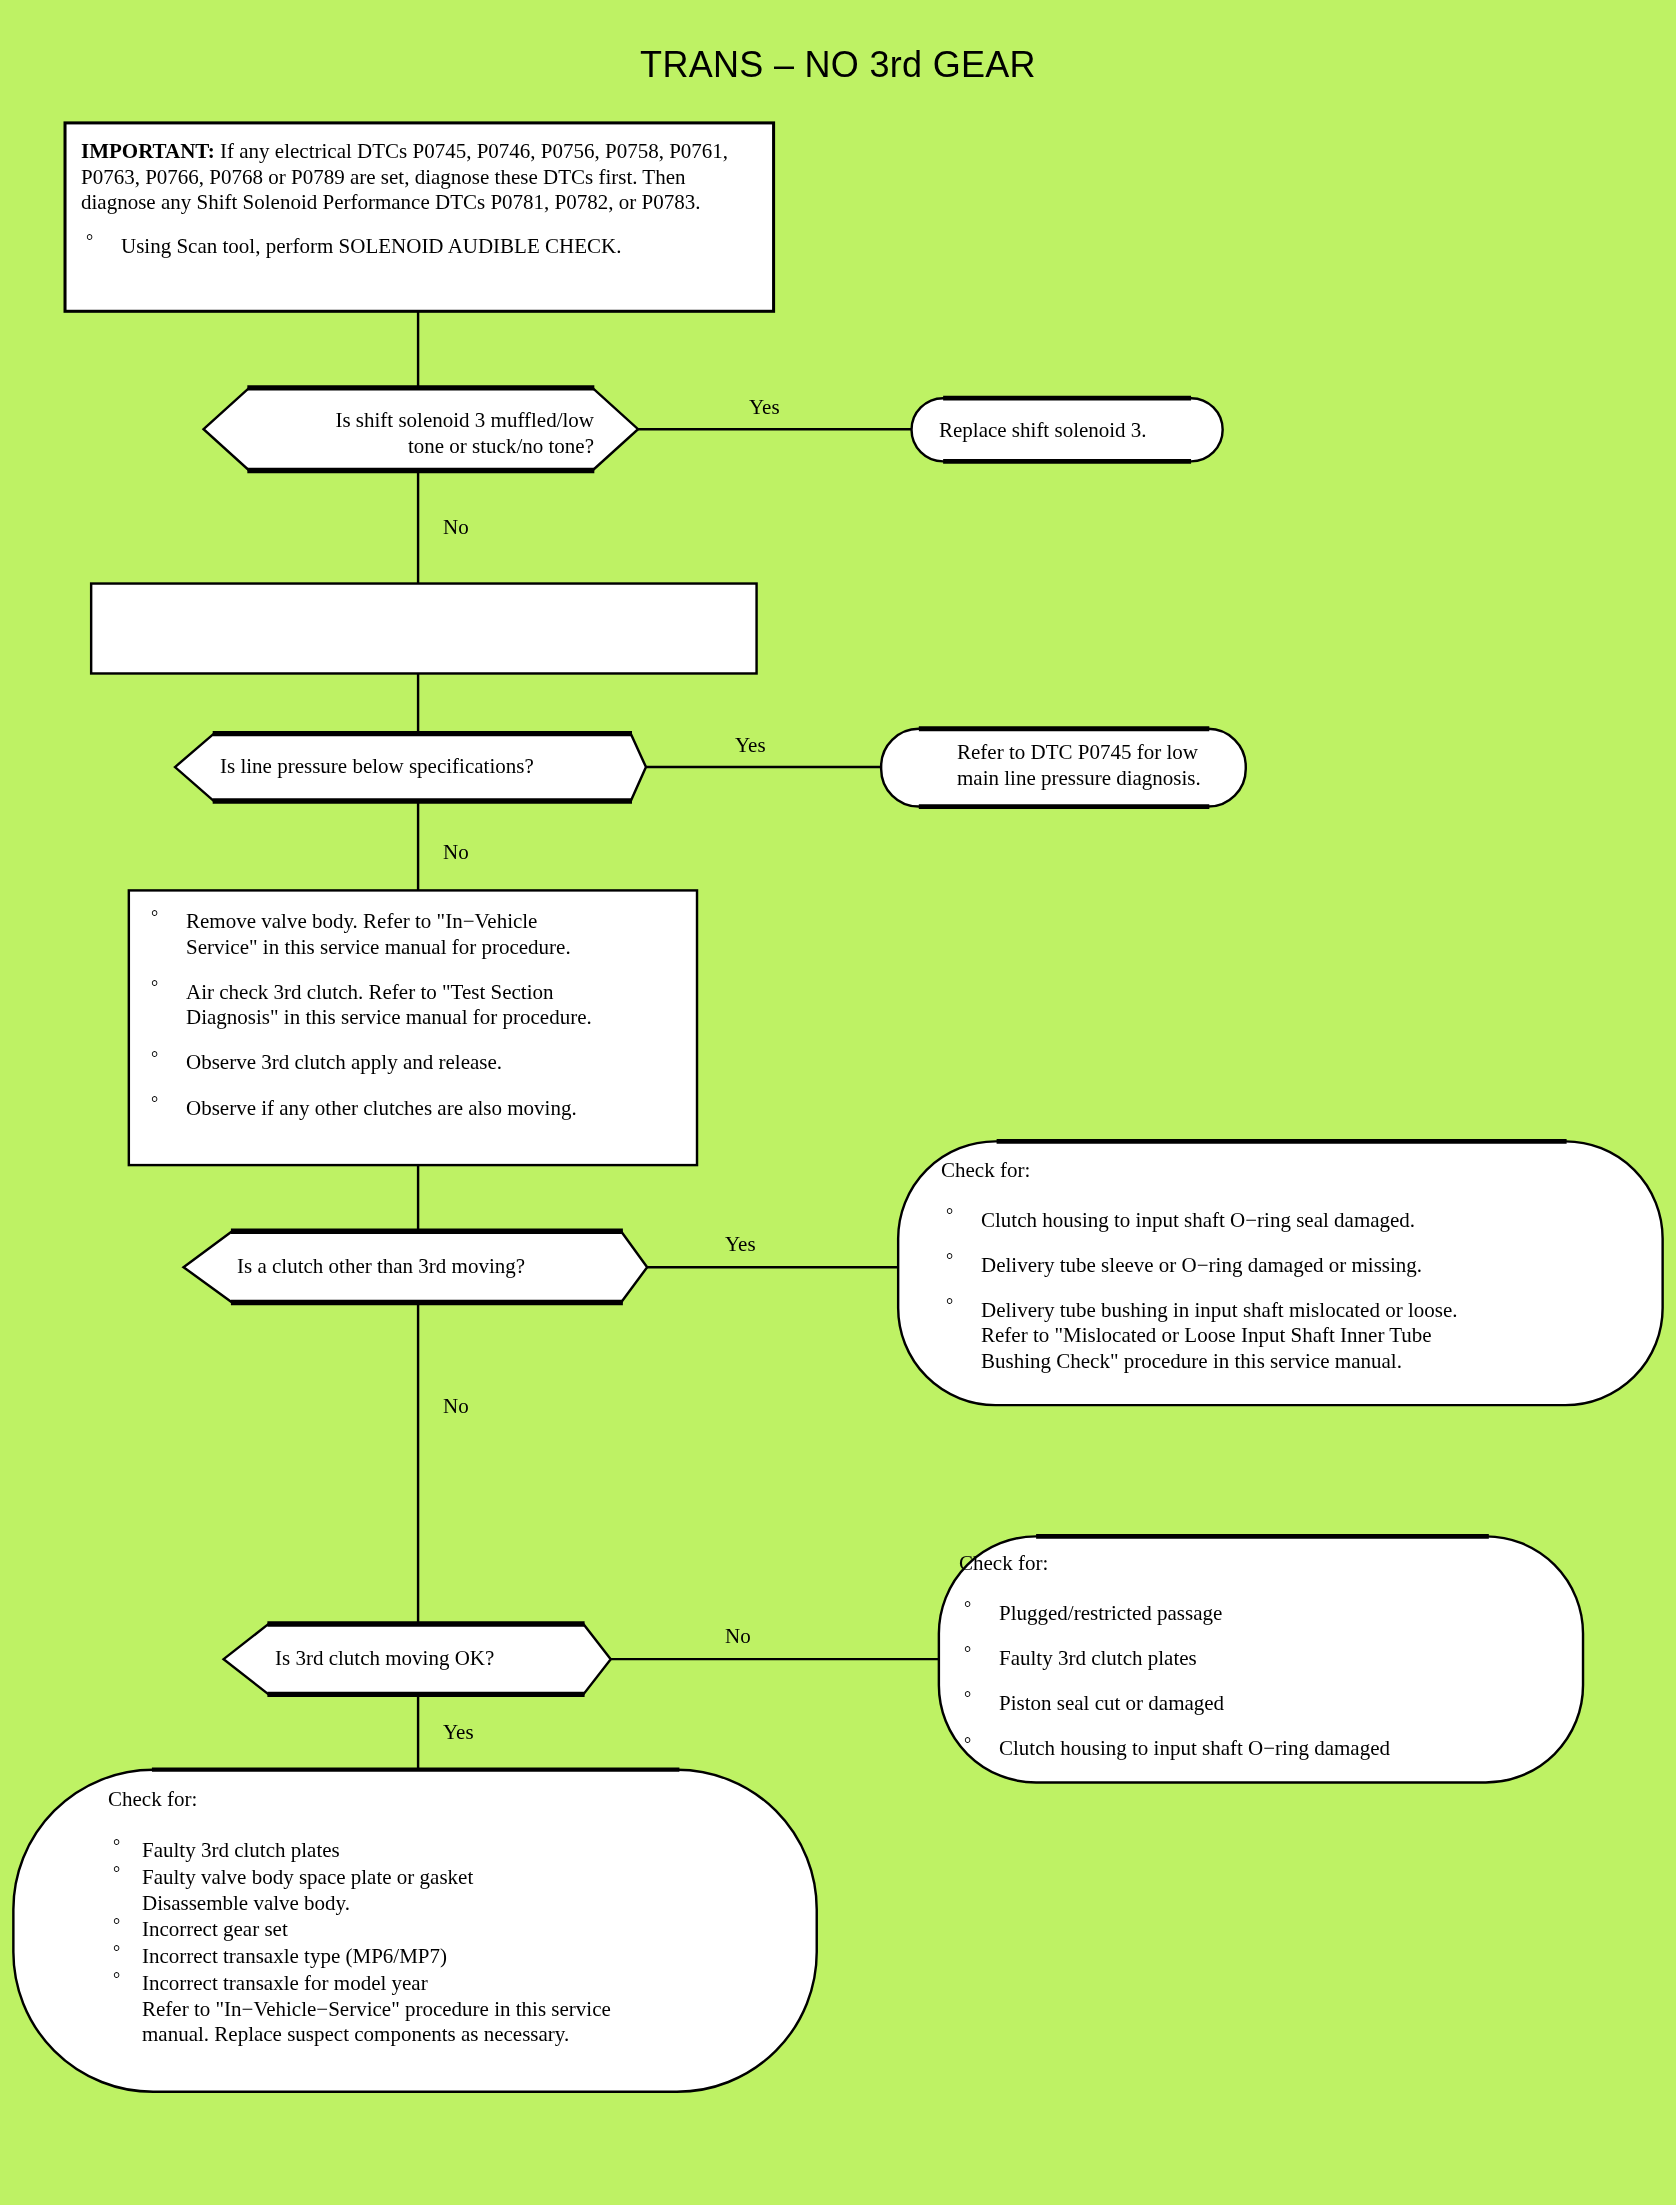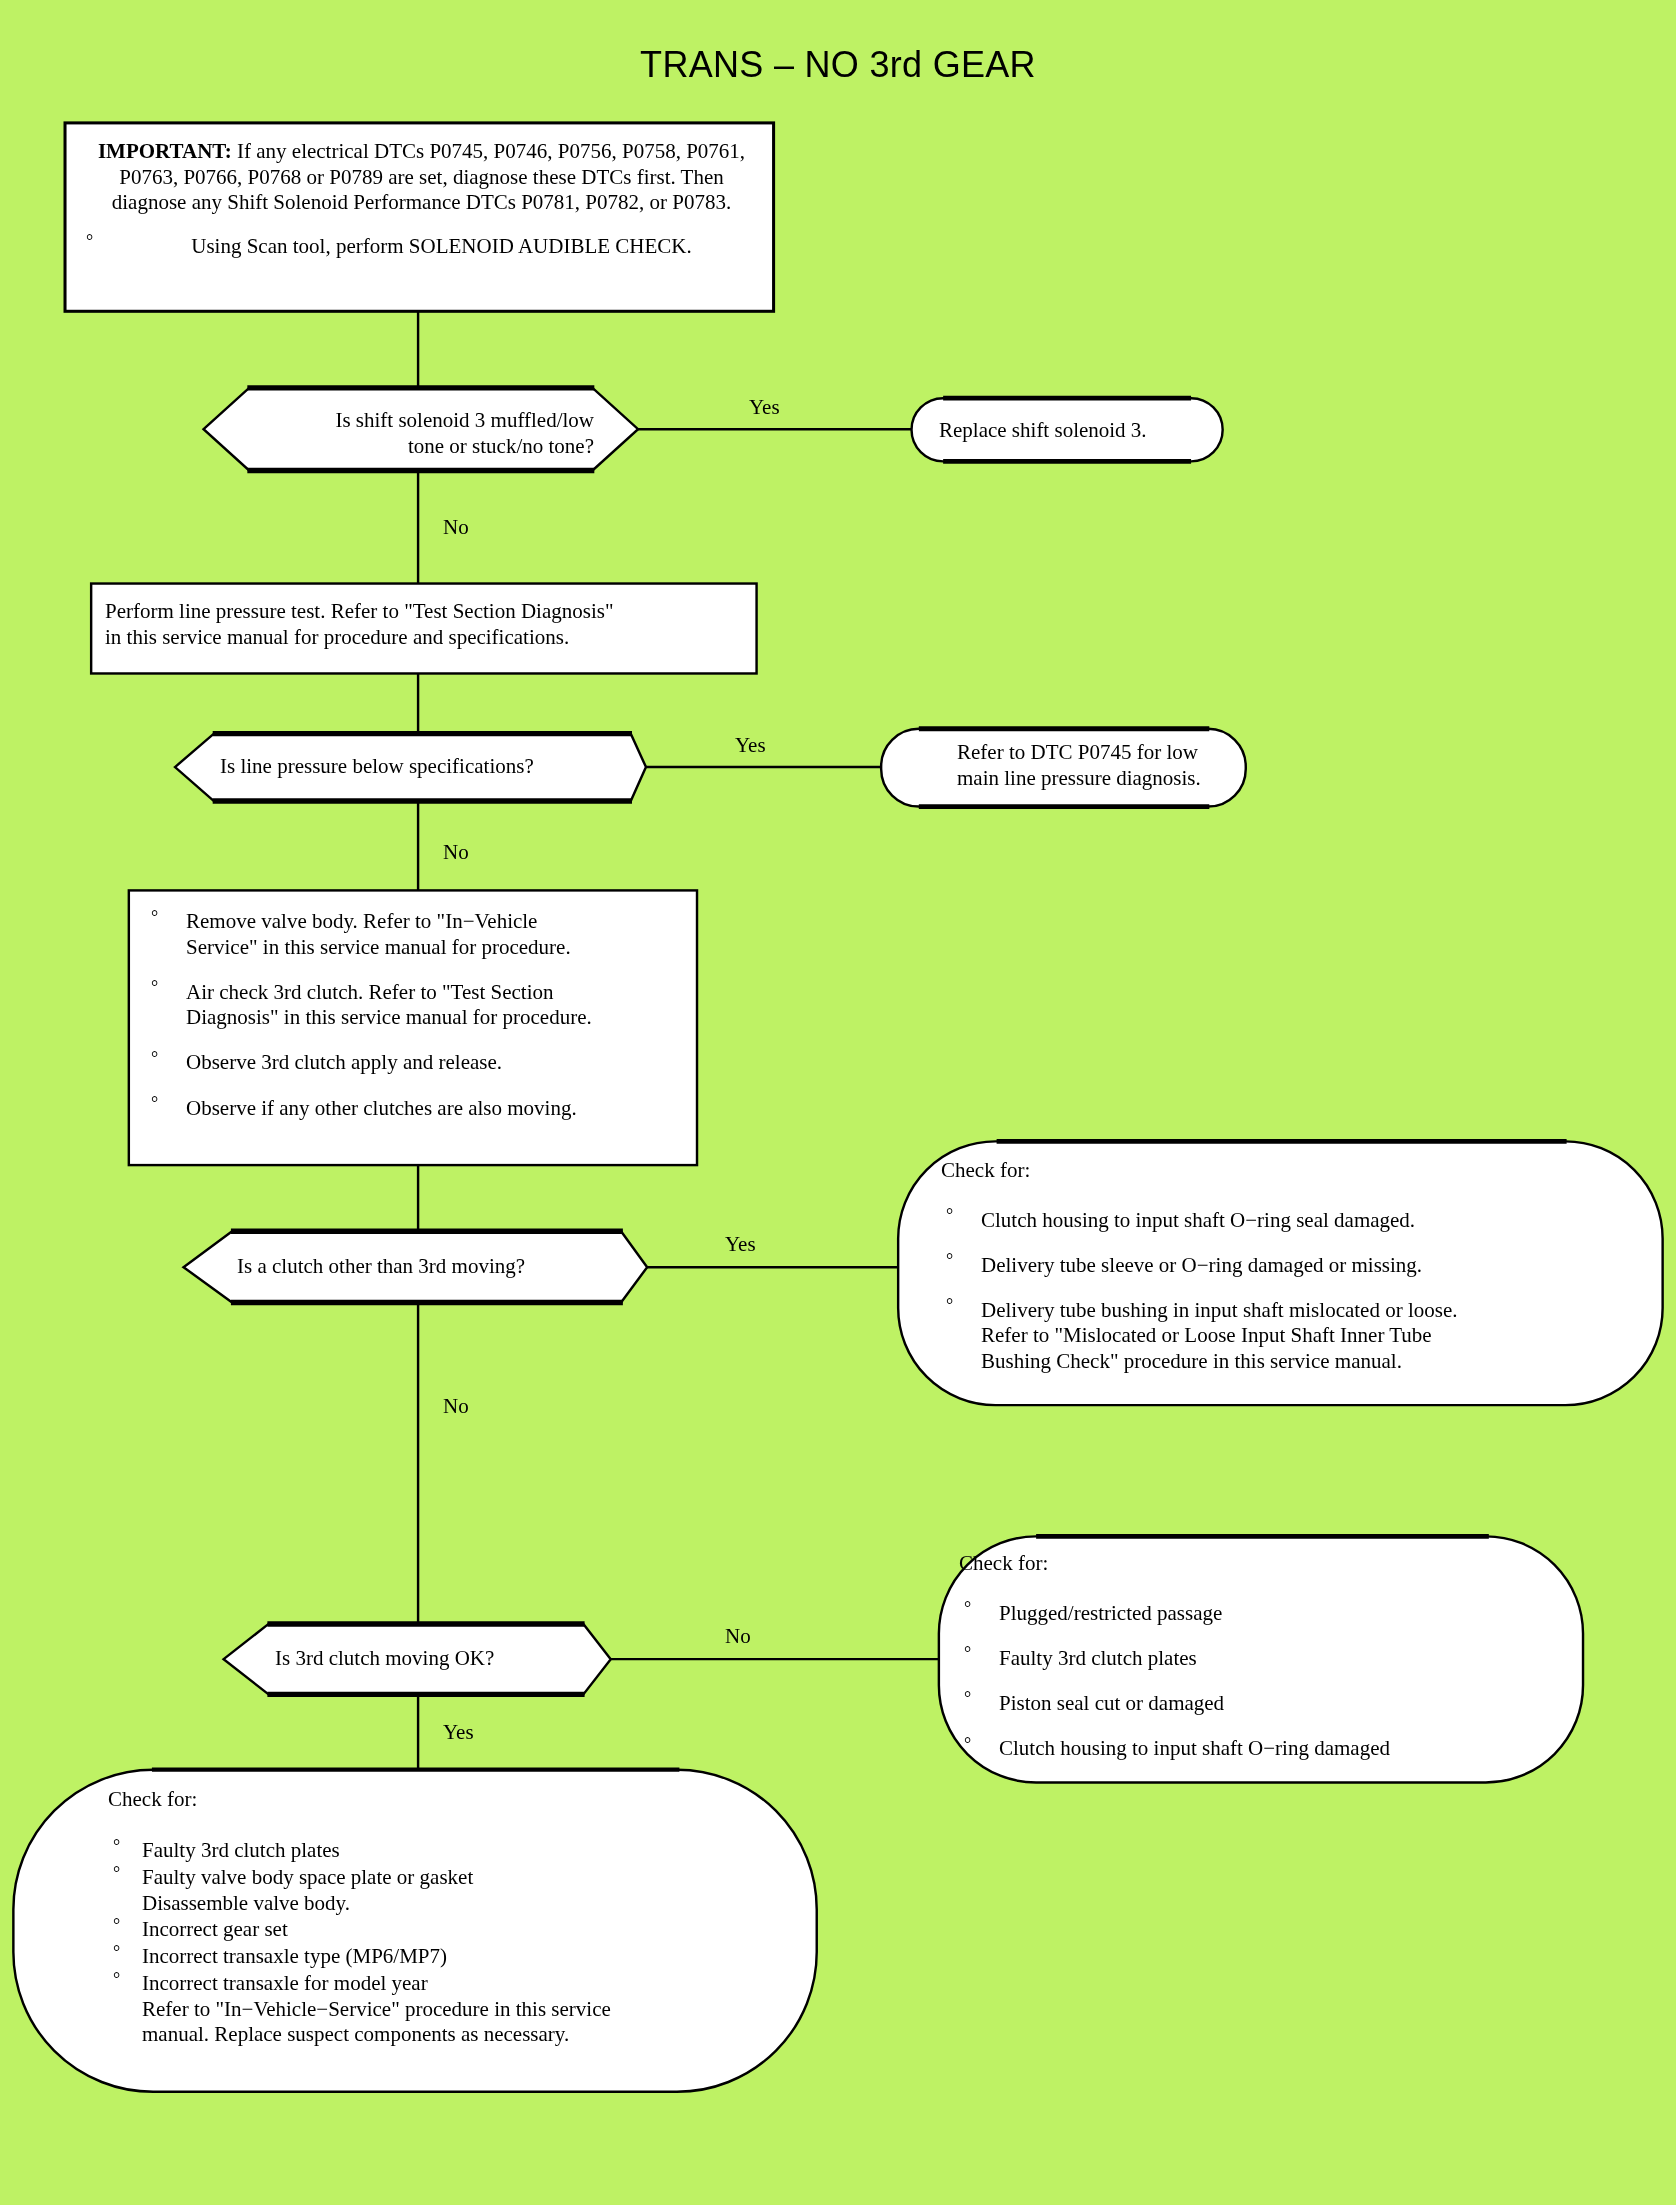--- a/index.html
+++ b/index.html
@@ -147,21 +147,21 @@
       <line x1="688" y1="2788" x2="688" y2="2912" stroke-width="4"></line>
 
       <rect x="22" y="2912" width="1322" height="530" rx="230" ry="230" fill="#ffffff" stroke="#000000" stroke-width="4"></rect>
       <path d="M250 2912 H1118" stroke-width="7"></path>
 
     </g>
   </svg>
 
   <div class="title">TRANS – NO 3rd GEAR</div>
 
-  <div class="node-text" style="left:81px; top:139px; width:681px;text-align:center;">
+  <div class="node-text" style="left:81px; top:139px; width:681px;">
     <div>
       <span class="bold">IMPORTANT:</span>
       <span>If any electrical DTCs P0745, P0746, P0756, P0758, P0761, P0763, P0766, P0768 or P0789 are set, diagnose these DTCs first. Then diagnose any Shift Solenoid Performance DTCs P0781, P0782, or P0783.</span>
     </div>
     <ul class="bl" style="margin-top:18px;">
       <li>
         <span class="bullet">°</span>
         <span>Using Scan tool, perform SOLENOID AUDIBLE CHECK.</span>
       </li>
     </ul>
@@ -173,24 +173,20 @@
   </div>
 
   <div class="branch-label" style="left:749px; top:397px;">Yes</div>
 
   <div class="node-text" style="left:939px; top:418px; width:267px;">
     <span>Replace shift solenoid 3.</span>
   </div>
 
   <div class="branch-label" style="left:443px; top:517px;">No</div>
 
-  <div class="node-text" style="left:105px; top:599px; width:644px;">
-    <span class="subline">Perform line pressure test. Refer to "Test Section Diagnosis"</span>
-    <span class="subline">in this service manual for procedure and specifications.</span>
-  </div>
 
   <div class="node-text" style="left:220px; top:754px; width:413px;">
     <span>Is line pressure below specifications?</span>
   </div>
 
   <div class="branch-label" style="left:735px; top:735px;">Yes</div>
 
   <div class="node-text" style="left:957px; top:740px; width:322px;">
     <span class="subline">Refer to DTC P0745 for low</span>
     <span class="subline">main line pressure diagnosis.</span>

